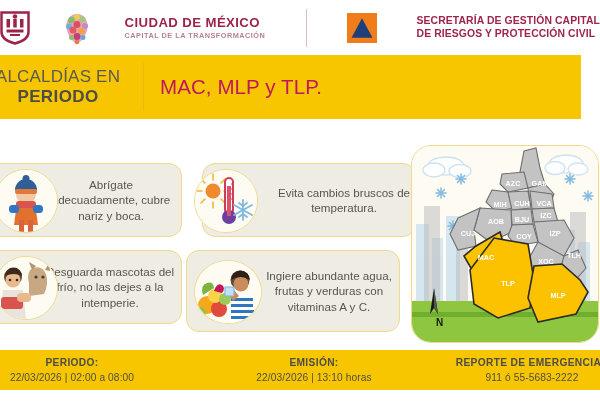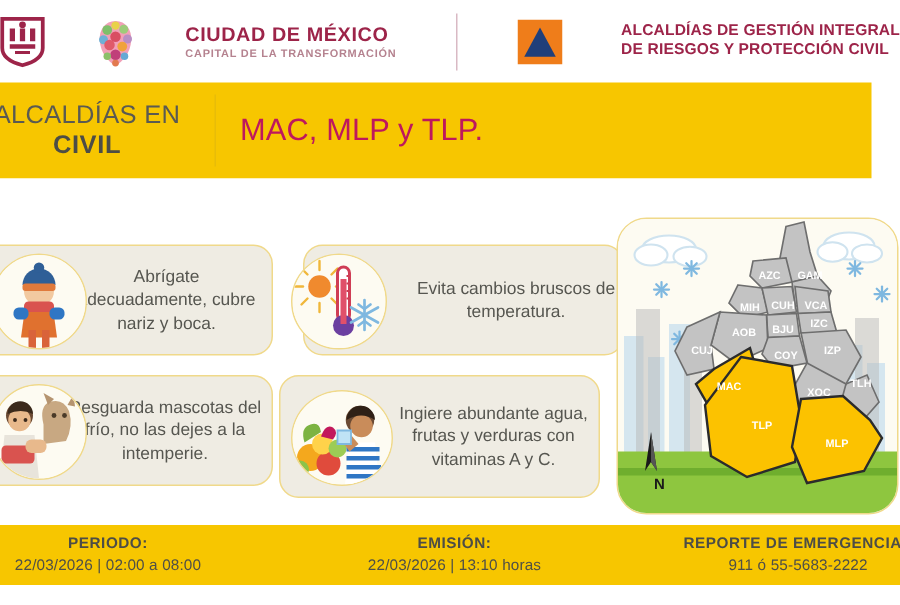--- a/index.html
+++ b/index.html
@@ -104,21 +104,21 @@
 
   
   .footer{
     position:absolute;left:0;top:350px;width:600px;height:40px;background:#f7c600;
   }
   .foot-col{position:absolute;top:0;height:40px;display:flex;flex-direction:column;
     align-items:center;justify-content:center;line-height:1.3;}
   .foot-lbl{font-size:10.2px;font-weight:bold;color:#4d4d46;letter-spacing:.35px;white-space:nowrap;}
   .foot-val{font-size:10.2px;color:#4f4f47;letter-spacing:.1px;white-space:nowrap;margin-top:2px;}
   .fc1{left:-48px;width:240px;}
-  .fc2{left:208px;width:190px;}
+  .fc2{left:219px;width:190px;}
   .fc3{left:432px;width:200px;}
   .foot-white{position:absolute;left:0;top:390px;width:600px;height:13px;background:#fff;}
 </style>
 </head>
 <body>
 
 <div class="page">
 
   <div class="header">
 
@@ -158,29 +158,29 @@
     </div>
 
     <div class="hdr-divider"></div>
 
     <svg class="pc-logo" viewBox="0 0 40 40">
       <rect x="0" y="0" width="40" height="40" fill="#ef7d1a"></rect>
       <polygon points="20,7 34,33 6,33" fill="#1f3f7a"></polygon>
     </svg>
 
     <div class="pc-text">
-      <div class="pc-line">ALCALDÍAS DE GESTIÓN INTEGRAL</div>
+      <div class="pc-line">SECRETARÍA DE GESTIÓN CAPITAL</div>
       <div class="pc-line">DE RIESGOS Y PROTECCIÓN CIVIL</div>
     </div>
   </div>
 
   <div class="alert-band">
     <div class="alert-left">
       <div class="alert-left-l1">ALCALDÍAS EN</div>
-      <div class="alert-left-l2">CIVIL</div>
+      <div class="alert-left-l2">PERIODO</div>
     </div>
     <div class="alert-sep"></div>
     <div class="alert-right">
       <span class="alert-right-txt">MAC, MLP y TLP.</span>
     </div>
   </div>
 
   <div class="body-area">
 
 

